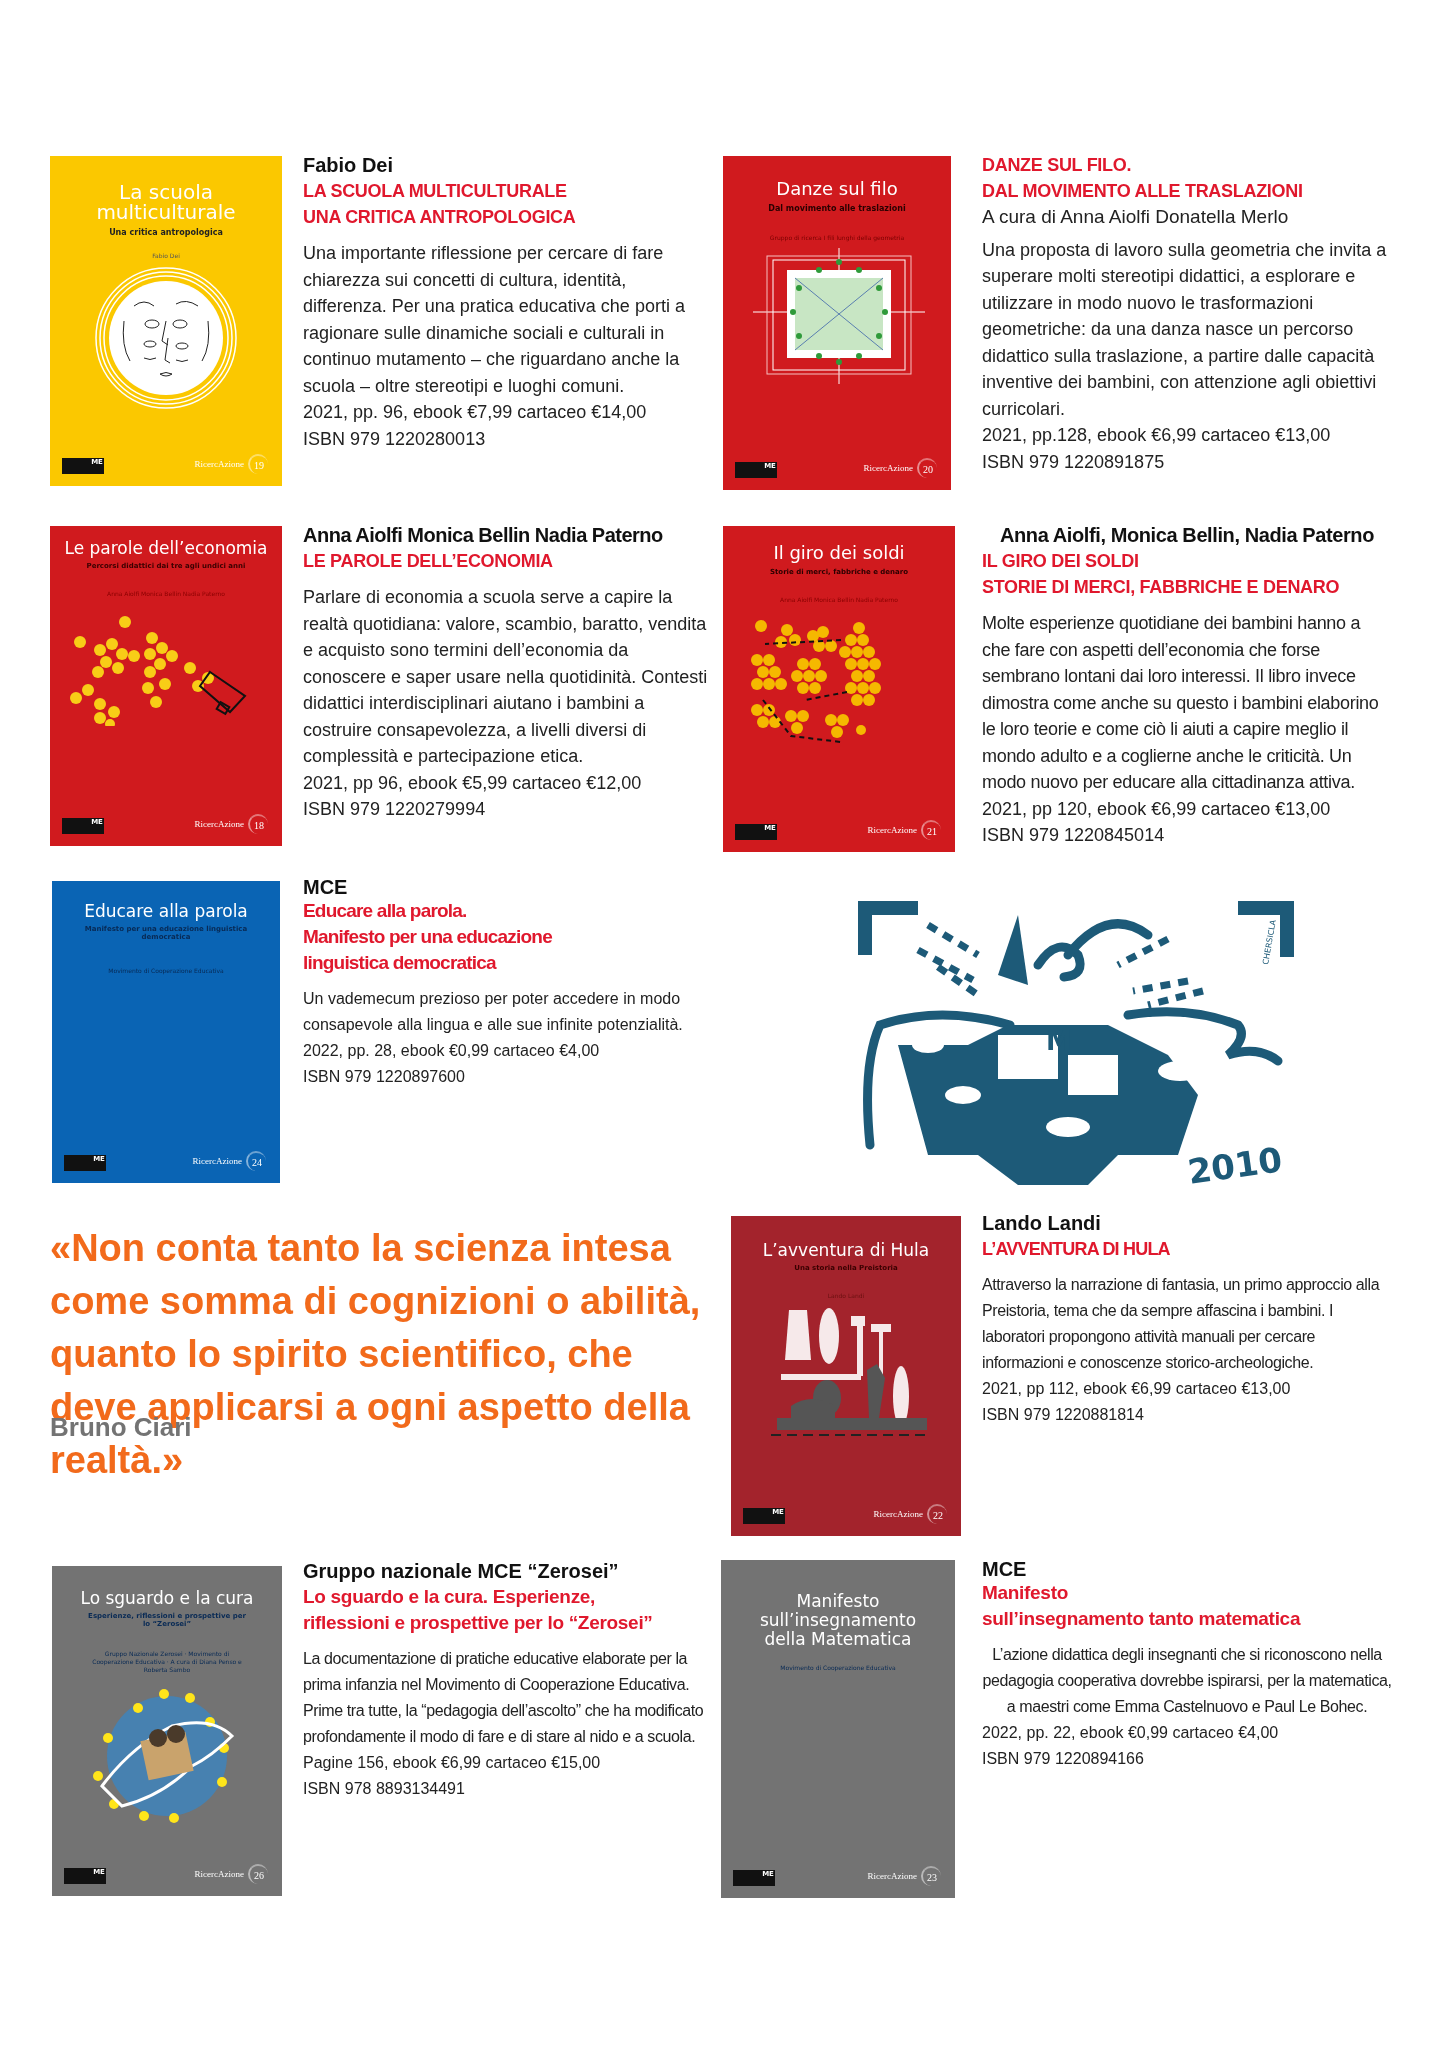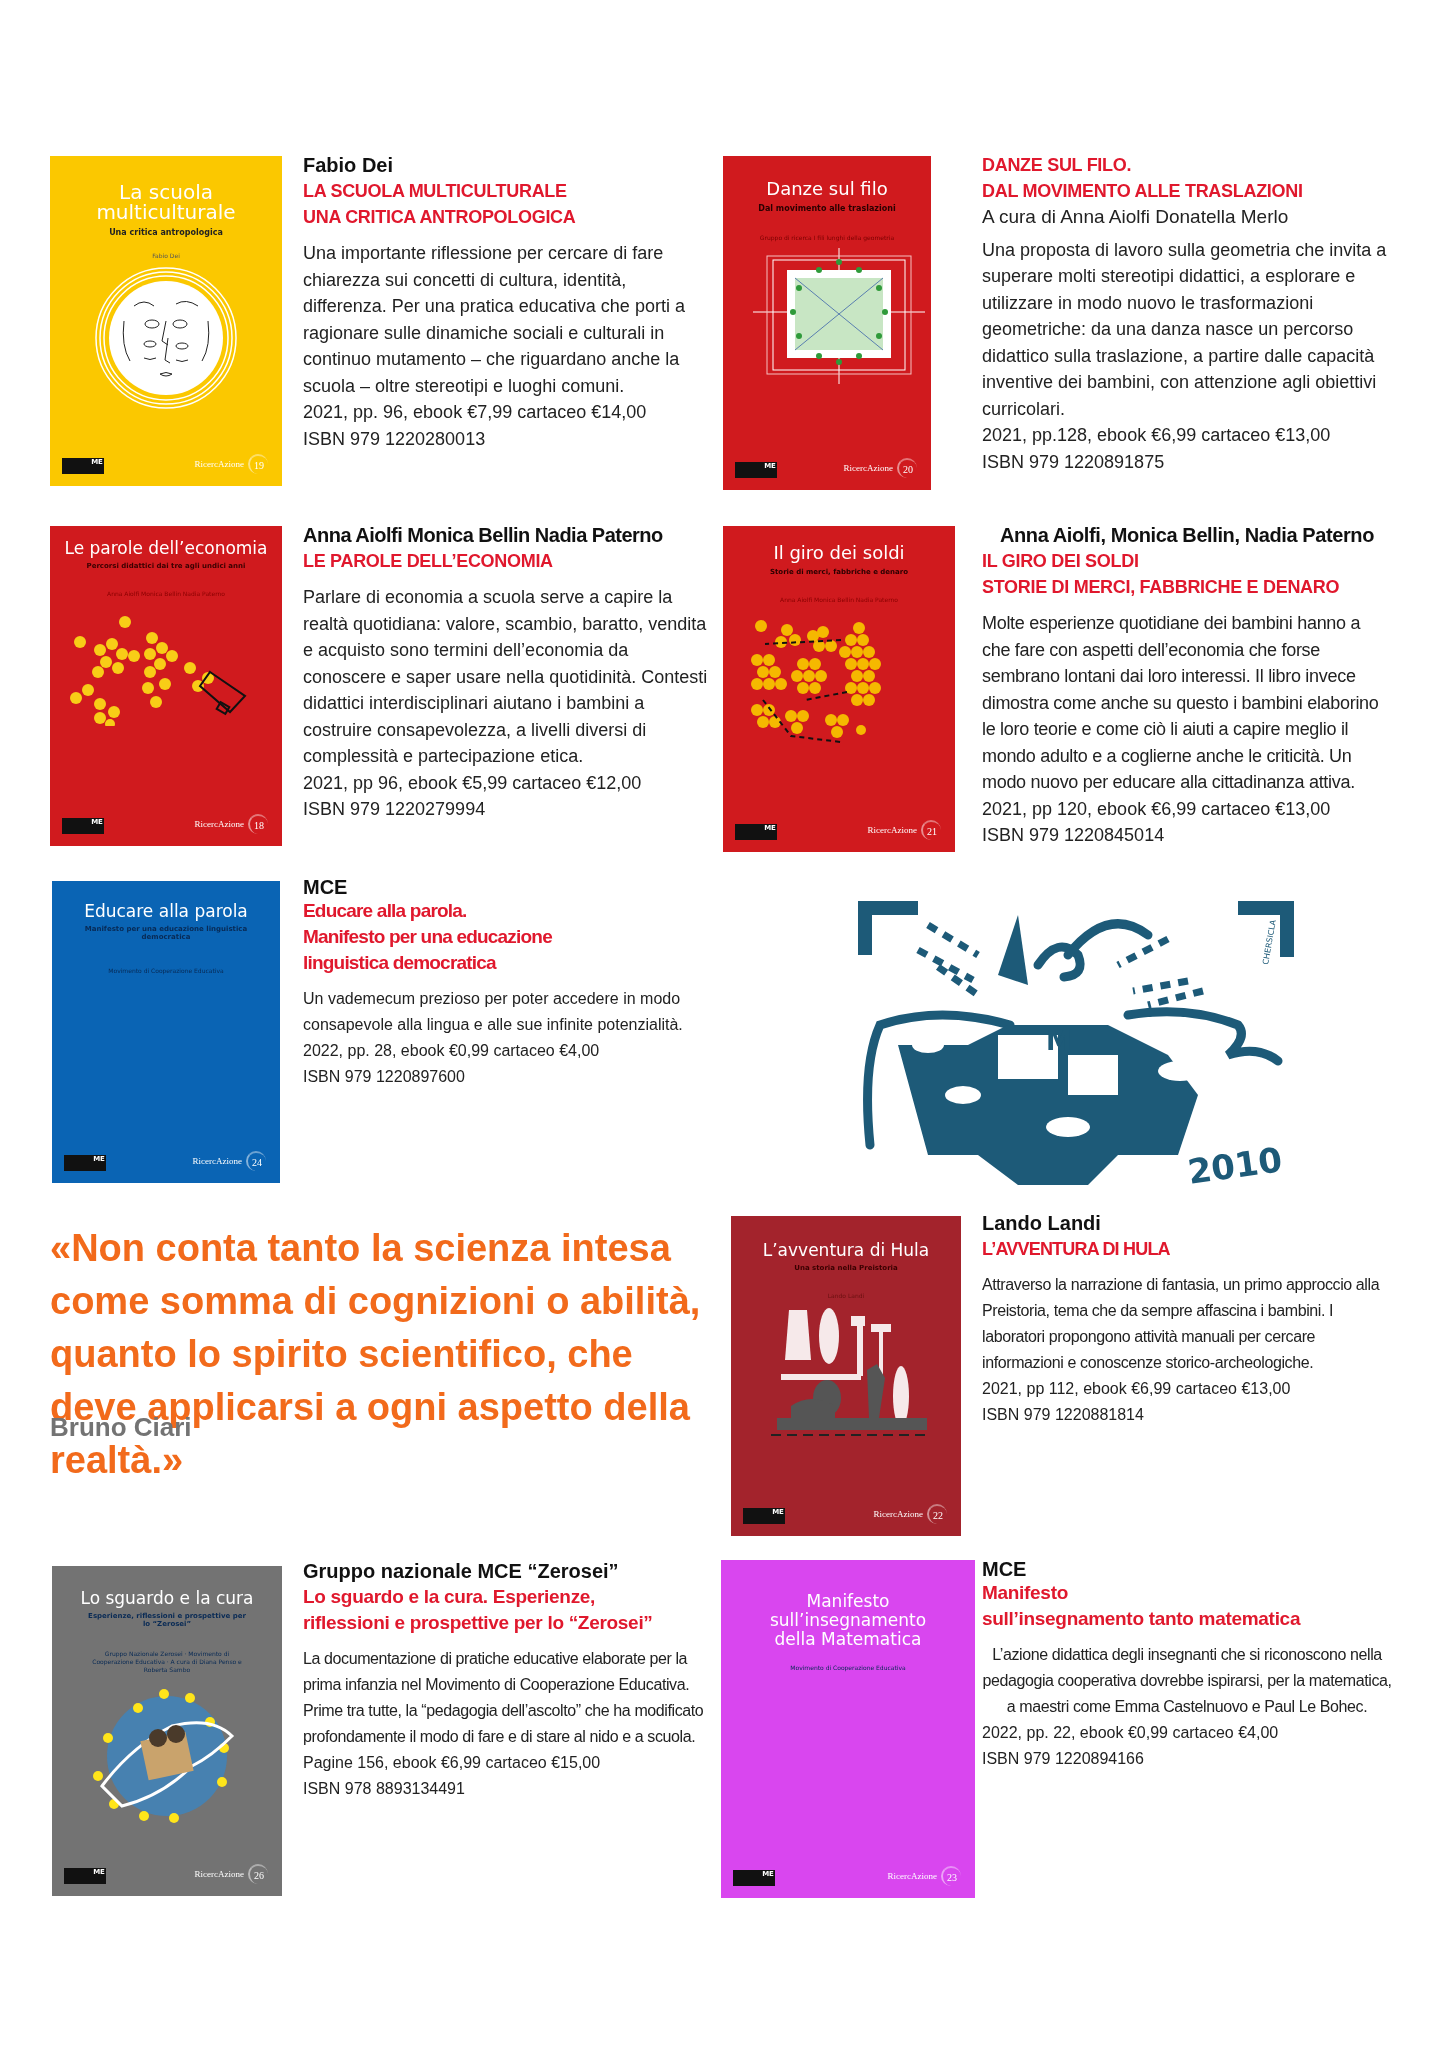--- a/index.html
+++ b/index.html
@@ -59,21 +59,21 @@
 </div>
 <div class="info" style="left:303px;top:152px;width:400px;">
   <div class="author">Fabio Dei</div>
   <div class="title">LA SCUOLA MULTICULTURALE</div>
   <div class="title">UNA CRITICA ANTROPOLOGICA</div>
   <div class="desc">Una importante riflessione per cercare di fare chiarezza sui concetti di cultura, identità, differenza. Per una pratica educativa che porti a ragionare sulle dinamiche sociali e culturali in continuo mutamento – che riguardano anche la scuola – oltre stereotipi e luoghi comuni.</div>
   <div class="meta">2021, pp. 96, ebook €7,99 cartaceo €14,00</div>
   <div class="meta">ISBN 979 1220280013</div>
 </div>
 
-<div class="cover" style="left:723px;top:156px;width:208px;height:334px;background:#d01a1e;">
+<div class="cover" style="left:723px;top:156px;width:228px;height:334px;background:#d01a1e;">
   <div class="ctitle" style="top:24px;font-size:18px;">Danze sul filo</div>
   <div class="csub" style="top:48px;color:#2a0000;">Dal movimento alle traslazioni</div>
   <div class="cauth" style="top:78px;color:#7a0000;">Gruppo di ricerca I fili lunghi della geometria</div>
   <svg style="position:absolute;left:30px;top:92px;" width="172" height="136" viewBox="0 0 172 136">
     <line x1="0" y1="64" x2="172" y2="64" stroke="#fff" stroke-width="1"></line>
     <line x1="86" y1="0" x2="86" y2="136" stroke="#fff" stroke-width="1"></line>
     <rect x="20" y="12" width="132" height="110" fill="none" stroke="#fff" stroke-width="1"></rect>
     <rect x="14" y="8" width="144" height="118" fill="none" stroke="#f5c0c0" stroke-width="1"></rect>
     <rect x="34" y="22" width="104" height="88" fill="#fff"></rect>
     <rect x="42" y="30" width="88" height="72" fill="#c8e6c4"></rect>
@@ -383,21 +383,21 @@
 </div>
 <div class="info" style="left:303px;top:1558px;width:410px;">
   <div class="author">Gruppo nazionale MCE “Zerosei”</div>
   <div class="title big">Lo sguardo e la cura. Esperienze,</div>
   <div class="title big">riflessioni e prospettive per lo “Zerosei”</div>
   <div class="desc small" style="letter-spacing:-0.4px;">La documentazione di pratiche educative elaborate per la prima infanzia nel Movimento di Cooperazione Educativa. Prime tra tutte, la “pedagogia dell’ascolto” che ha modificato profondamente il modo di fare e di stare al nido e a scuola.</div>
   <div class="meta small">Pagine 156, ebook €6,99 cartaceo €15,00</div>
   <div class="meta small">ISBN 978 8893134491</div>
 </div>
 
-<div class="cover" style="left:721px;top:1560px;width:254px;height:338px;background:#d946ef;">
+<div class="cover" style="left:721px;top:1560px;width:234px;height:338px;background:#737373;">
   <div class="ctitle" style="top:32px;font-size:17px;line-height:19px;padding:0 30px;">Manifesto sull’insegnamento della Matematica</div>
   <div class="cauth" style="top:104px;color:#082a55;">Movimento di Cooperazione Educativa</div>
   <div class="logo">ME</div>
   <div class="series">
       <span>RicercAzione</span>
       <span class="num">23</span>
     </div>
 </div>
 <div class="info" style="left:982px;top:1558px;width:410px;">
   <div class="author" style="line-height:22px;">MCE</div>

